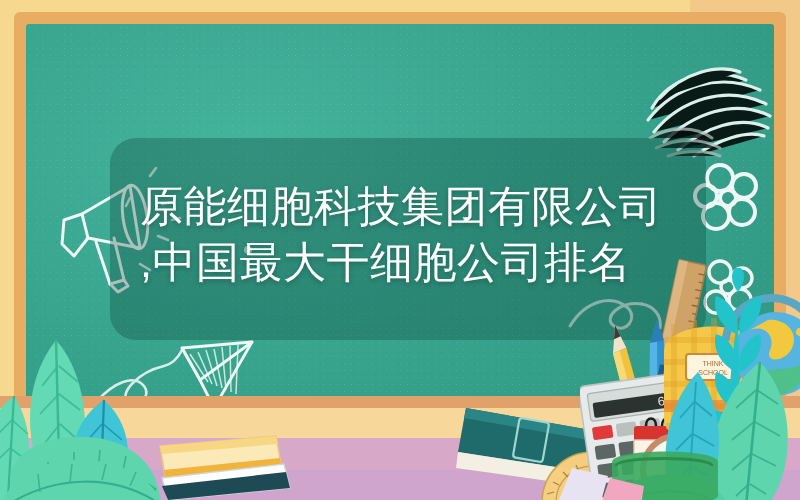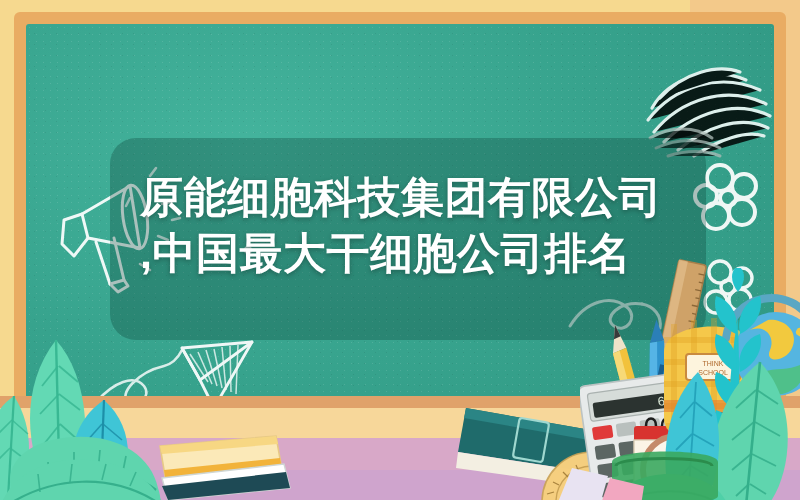--- a/index.html
+++ b/index.html
@@ -57,25 +57,25 @@
   
   #headline-panel {
     left: 110px; top: 138px;
     width: 596px; height: 202px;
     background: rgba(9, 62, 53, .30);
     border-radius: 26px;
   }
 
   
   #headline {
-    left: 140px; top: 170px;
+    left: 140px; top: 179px;
     width: 560px;
     color: #ffffff;
     font-size: 43px;
-    font-weight: bold;
+    font-weight: normal;
     line-height: 1.30;
     letter-spacing: .5px;
     text-shadow: 0 2px 5px rgba(0,0,0,.28);
     white-space: pre-wrap;
   }
 
   
   .chalk { opacity: .92; }
 
   

